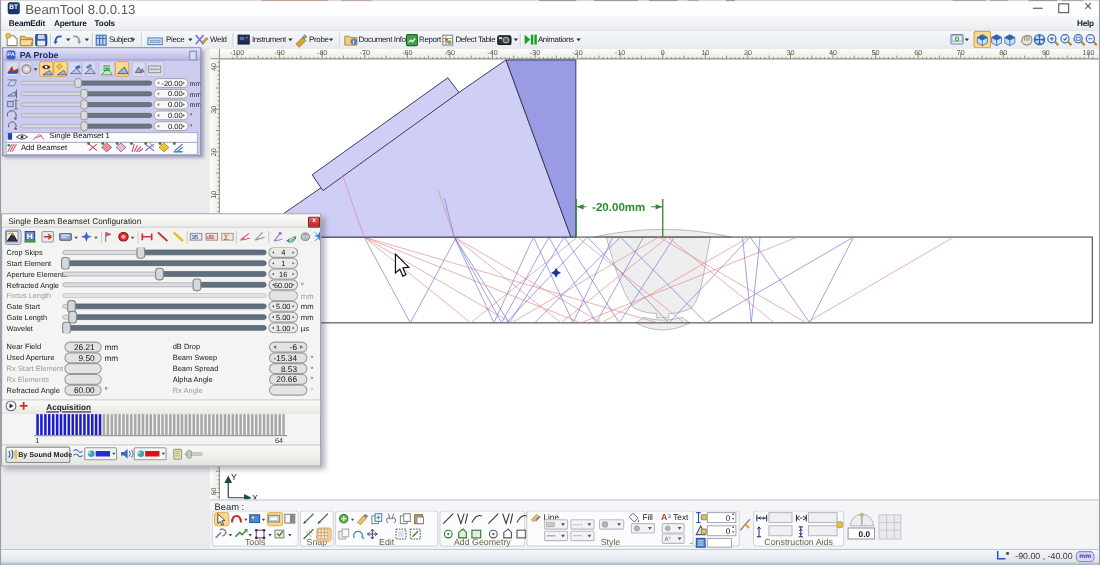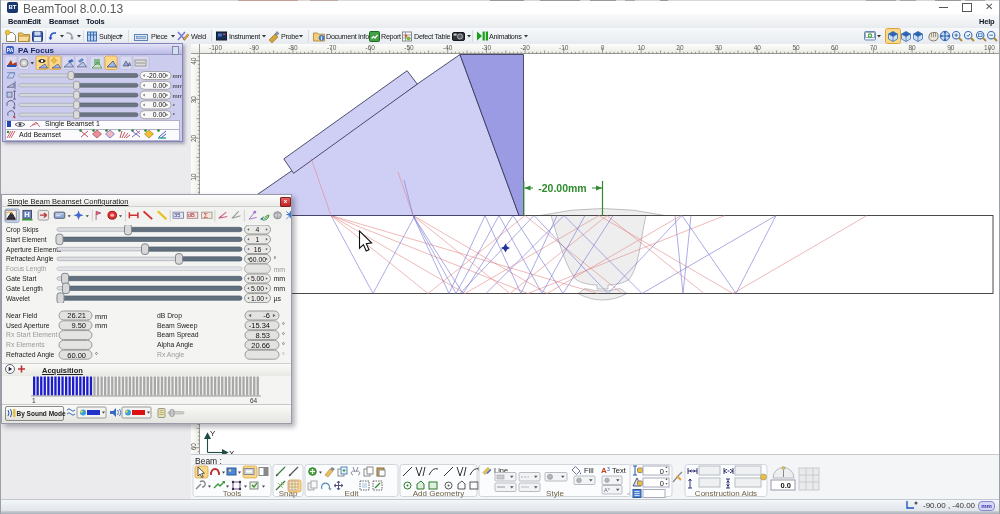--- a/index.html
+++ b/index.html
@@ -18,21 +18,21 @@
 <div class="abs" style="left:935px;top:0;width:26px;height:1px;background:#8a8a92;opacity:.8"></div>
 <div class="abs" style="left:965px;top:0;width:20px;height:1px;background:#9a9aa2;opacity:.8"></div>
 <div class="abs" style="left:7px;top:2px;width:11px;height:11px;background:#17376e;border-radius:2px;color:#fff;font-size:6px;font-weight:bold;text-align:center;line-height:11px;">BT</div>
 <div class="abs" style="left:23px;top:2px;font-size:12px;color:#5a5a5a;">BeamTool 8.0.0.13</div>
 <div class="abs" style="left:939px;top:7px;width:9px;height:1.2px;background:#555;"></div>
 <div class="abs" style="left:962px;top:3px;width:8px;height:7px;border:1px solid #555;"></div>
 <div class="abs" style="left:985px;top:2px;font-size:10px;color:#555;line-height:10px;">✕</div>
 <div class="abs" style="left:0;top:14px;width:1000px;height:14px;background:linear-gradient(#f9fafb,#e9ecef);border-bottom:1px solid #889;"></div>
 <div class="abs" style="left:8px;top:16px;font-size:7.5px;font-weight:bold;color:#101828;line-height:11px;letter-spacing:-0.2px;">Beam</div>
 <div class="abs" style="left:27.5px;top:16px;font-size:7.5px;font-weight:bold;color:#101828;line-height:11px;letter-spacing:-0.2px;">Edit</div>
-<div class="abs" style="left:49px;top:16px;font-size:7.5px;font-weight:bold;color:#101828;line-height:11px;letter-spacing:-0.2px;">Beamset</div>
+<div class="abs" style="left:49px;top:16px;font-size:7.5px;font-weight:bold;color:#101828;line-height:11px;letter-spacing:-0.2px;">Aperture</div>
 <div class="abs" style="left:86px;top:16px;font-size:7.5px;font-weight:bold;color:#101828;line-height:11px;letter-spacing:-0.2px;">Tools</div>
 <div class="abs" style="left:979px;top:16px;font-size:7.5px;font-weight:bold;color:#101828;line-height:11px;letter-spacing:-0.2px;">Help</div>
 <div class="abs" style="left:0;top:28px;width:1000px;height:16px;background:linear-gradient(#f6f8fa,#e7ebf0);border-bottom:1px solid #bcc3cc;"></div>
 <svg class="abs" style="left:0;top:28px;" width="1000" height="16" viewBox="0 0 1000 16">
 <g transform="translate(5,2)">
       <path d="M1.5 2.5 h6 l3 3 v6 h-9 z" fill="#fff" stroke="#8a8a6a" stroke-width="1"></path>
       <circle cx="2.5" cy="2.5" r="2.3" fill="#f3c13a" stroke="#b98e20" stroke-width=".6"></circle>
     </g>
     <g transform="translate(18,3)">
       <path d="M0.5 2 h4 l1.2 1.5 h6 v7 h-11.2 z" fill="#f0c463" stroke="#a98028" stroke-width=".8"></path>
@@ -261,21 +261,21 @@
       <path d="M207.5 433.5 l-2.6 5 h5.2 z"></path>
       <line x1="207.5" y1="452.5" x2="224" y2="452.5"></line>
       <path d="M227.5 452.5 l-5 -2.6 v5.2 z"></path>
     </g>
     <text x="210" y="436" font-size="8" fill="#1a1a1a">Y</text>
     <text x="229" y="455.5" font-size="8" fill="#1a1a1a">X</text>
 </svg>
 <div class="abs" style="left:2px;top:43px;width:179px;height:97px;background:#ccccee;border:1px solid #8686bc;box-shadow:2px 2px 3px rgba(80,80,110,.45);">
 <div class="abs" style="left:0;top:0;width:100%;height:10px;background:linear-gradient(#e3e3f8,#b9b9e6);border-bottom:1px solid #9a9ac8;"></div>
 <div class="abs" style="left:3px;top:1.5px;width:8px;height:8px;background:#3a5fc0;border-radius:2px;color:#fff;font-size:5px;font-weight:bold;text-align:center;line-height:8px;">PA</div>
-<div class="abs" style="left:15px;top:1.5px;font-size:8px;font-weight:bold;color:#1a2a6a;">PA Focus</div>
+<div class="abs" style="left:15px;top:1.5px;font-size:8px;font-weight:bold;color:#1a2a6a;">PA Probe</div>
 <div class="abs" style="left:169px;top:2px;width:5px;height:7px;background:#cfe0f0;border:1px solid #88a;"></div>
 <svg class="abs" style="left:0;top:11px;" width="179" height="16" viewBox="0 0 179 16">
 <rect x="2" y="1" width="12" height="13.5" rx="1.5" fill="#d9d9f0" stroke="#b8b8dc" stroke-width=".6"></rect>
       <g transform="translate(3,2)">
         <path d="M1 9 l4-6 1.5 4 4-2 .5 4z" fill="#b23a1a"></path>
         <path d="M1 9 h9" stroke="#2255bb" stroke-width="2"></path>
       </g>
       <rect x="15" y="1" width="11" height="13.5" rx="1.5" fill="#d9d9f0" stroke="#b8b8dc" stroke-width=".6"></rect>
       <g transform="translate(16,2)">
         <circle cx="5" cy="6" r="4" fill="#cfcfcf" stroke="#888"></circle>
@@ -682,21 +682,21 @@
 <div class="abs" style="left:0;top:499px;width:1000px;height:12px;background:linear-gradient(#f4f6f8,#dfe4ea);border-top:1px solid #c2c8d0;"></div>
 <svg class="abs" style="left:906px;top:501px" width="12" height="9" viewBox="0 0 12 9">
     <path d="M1 0 v7 h7" stroke="#2255bb" stroke-width="1.4" fill="none"></path>
     <circle cx="10" cy="2" r="1.5" fill="#555"></circle>
   </svg>
 <div class="abs" style="left:923px;top:501px;font-size:8px;color:#333;">-90.00 , -40.00</div>
 <div class="abs" style="left:978px;top:500.5px;width:15px;height:8px;background:#d8d8f4;border:1px solid #8888cc;border-radius:4px;font-size:6px;color:#3333aa;text-align:center;line-height:8px;font-weight:bold;">mm</div>
 <div class="abs" style="left:0;top:511px;width:1000px;height:3px;background:linear-gradient(#cdd2d8,#aab0b8);"></div>
 <div class="abs" style="left:1px;top:194px;width:289px;height:228px;background:#f4f4f2;border:1px solid #9a9aa8;box-shadow:3px 3px 5px rgba(60,60,80,.4);">
 <div class="abs" style="left:0;top:0;width:100%;height:11px;background:linear-gradient(#fdfdfd,#ebebe9);border-bottom:1px solid #d0d0ce;"></div>
-<div class="abs" style="left:5.5px;top:2px;font-size:7.5px;color:#222;text-decoration:underline;">Single Beam Beamset Configuration</div>
+<div class="abs" style="left:5.5px;top:2px;font-size:7.5px;color:#222;">Single Beam Beamset Configuration</div>
 <div class="abs" style="left:278px;top:1.5px;width:9px;height:8px;background:linear-gradient(#e86060,#c02020);border:1px solid #802020;border-radius:1px;color:#fff;font-size:6px;line-height:7px;text-align:center;font-weight:bold;">x</div>
 <svg class="abs" style="left:0;top:12px;" width="289" height="18" viewBox="0 0 289 18">
 <rect x="0" y="0" width="289" height="17" fill="#f2f2f0"></rect>
       <g transform="translate(1,1.2) scale(0.95,0.88)">
         <rect x="2" y="1" width="15" height="15" rx="2" fill="#cfe0f2" stroke="#6b88b8" stroke-width=".8"></rect>
         <g transform="translate(3,2.5)">
           <rect x="0" y="0" width="11" height="11" fill="#f8f4e8" stroke="#988"></rect>
           <path d="M1 10 L6 2 10 10z" fill="#334" stroke="#112"></path>
           <path d="M1 3 q3-3 6 1" stroke="#e8a23a" stroke-width="1.2" fill="none"></path>
         </g>

